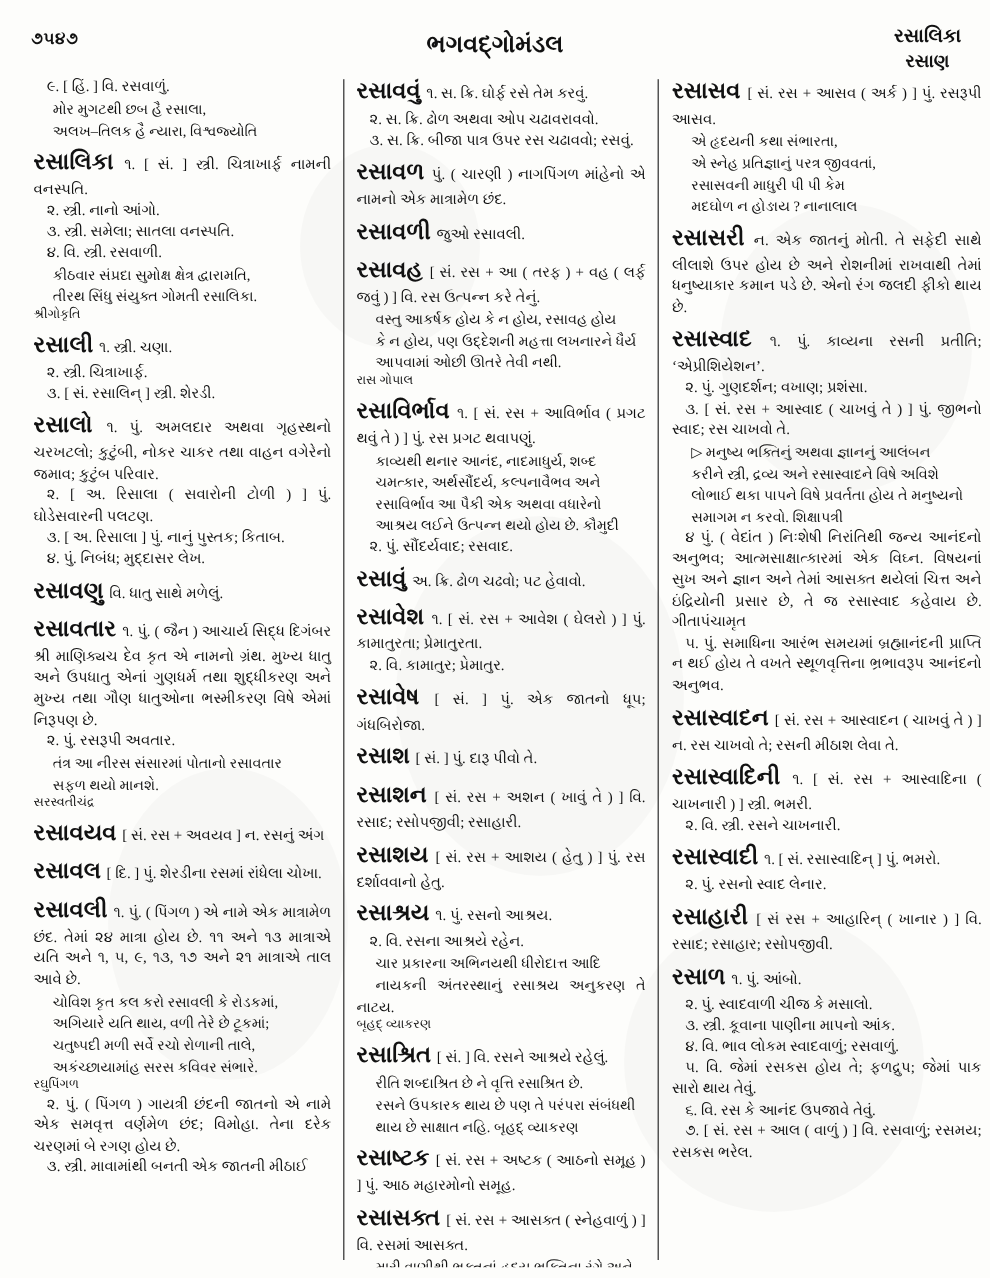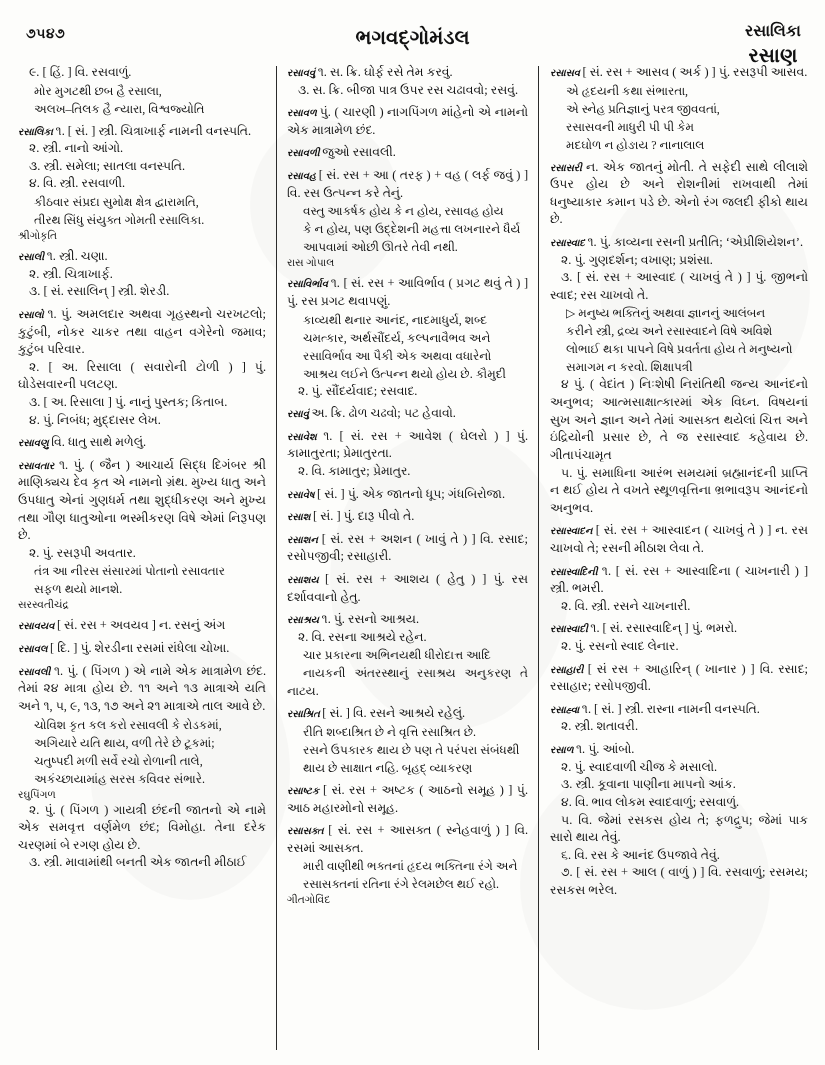--- a/index.html
+++ b/index.html
@@ -56,25 +56,25 @@
     font-weight: bold;
   }
   .hdr-right {
     position: absolute;
     right: 24px; top: 6px;
     text-align: center;
     font-size: 16px;
     font-weight: bold;
     line-height: 1.35;
   }
-  .hdr-right .hdr-right-sub { font-size: 20px; }
+  .hdr-right .hdr-right-sub { font-size: 15px; }
 
   .columns {
     position: absolute;
-    left: 18px;
+    left: 28px;
     top: 64px;
     width: 790px;
     height: 992px;
     display: flex;
     align-items: stretch;
   }
   .col {
     box-sizing: border-box;
     position: relative;
     overflow: hidden;
@@ -94,22 +94,21 @@
 
   .entry {
     margin: 0 0 5px 0;
     font-size: 12.4px;
     line-height: 1.42;
     text-align: justify;
     text-justify: inter-word;
   }
   .entry .hw {
     font-weight: bold;
-    font-size: 10px;
-    font-style: italic;
+    font-size: 19px;
   }
   .entry .sub {
     display: block;
     text-indent: 11px;
   }
   .quote {
     display: block;
     font-size: 12px;
     line-height: 1.5;
     text-indent: 16px;
@@ -154,43 +153,42 @@
         <p class="entry"><span class="hw">રસાલી </span><span class="">૧. સ્ત્રી. ચણા.</span><span class="sub">૨. સ્ત્રી. ચિત્રાખાર્ફ.</span><span class="sub">૩. [ સં. રસાલિન્ ] સ્ત્રી. શેરડી.</span></p>
         <p class="entry"><span class="hw">રસાલો </span><span class="">૧. પું. અમલદાર અથવા ગૃહસ્થનો ચરખટલો; કુટુંબી, નોકર ચાકર તથા વાહન વગેરેનો જમાવ; કુટુંબ પરિવાર.</span><span class="sub">૨. [ અ. રિસાલા ( સવારોની ટોળી ) ] પું. ઘોડેસવારની પલટણ.</span><span class="sub">૩. [ અ. રિસાલા ] પું. નાનું પુસ્તક; કિતાબ.</span><span class="sub">૪. પું. નિબંધ; મુદ્દાસર લેખ.</span></p>
         <p class="entry"><span class="hw">રસાવણુ </span><span class="">વિ. ધાતુ સાથે મળેલું.</span></p>
         <p class="entry"><span class="hw">રસાવતાર </span><span class="">૧. પું. ( જૈન ) આચાર્ય સિદ્ધ દિગંબર શ્રી માણિક્યચ દેવ કૃત એ નામનો ગ્રંથ. મુખ્ય ધાતુ અને ઉપધાતુ એનાં ગુણધર્મ તથા શુદ્ધીકરણ અને મુખ્ય તથા ગૌણ ધાતુઓના ભસ્મીકરણ વિષે એમાં નિરૂપણ છે.</span><span class="sub">૨. પું. રસરૂપી અવતાર.</span><span class="quote">તંત્ર આ નીરસ સંસારમાં પોતાનો રસાવતાર</span><span class="quote">સફળ થયો માનશે.</span><span class="cite">સરસ્વતીચંદ્ર</span></p>
         <p class="entry"><span class="hw">રસાવયવ </span><span class="">[ સં. રસ + અવયવ ] ન. રસનું અંગ</span></p>
         <p class="entry"><span class="hw">રસાવલ </span><span class="">[ દિ. ] પું. શેરડીના રસમાં રાંધેલા ચોખા.</span></p>
         <p class="entry"><span class="hw">રસાવલી </span><span class="">૧. પું. ( પિંગળ ) એ નામે એક માત્રામેળ છંદ. તેમાં ૨૪ માત્રા હોય છે. ૧૧ અને ૧૩ માત્રાએ યતિ અને ૧, ૫, ૯, ૧૩, ૧૭ અને ૨૧ માત્રાએ તાલ આવે છે.</span><span class="quote">ચોવિશ કૃત કલ કરો રસાવલી કે રોડકમાં,</span><span class="quote">અગિયારે યતિ થાય, વળી તેરે છે ટૂકમાં;</span><span class="quote">ચતુષ્પદી મળી સર્વે રચો રોળાની તાલે,</span><span class="quote">અકંચ્છાયામાંહ  સરસ  કવિવર  સંભારે.</span><span class="cite">રઘુપિંગળ</span><span class="sub">૨. પું. ( પિંગળ ) ગાયત્રી છંદની જાતનો એ નામે એક સમવૃત્ત વર્ણમેળ છંદ; વિમોહા. તેના દરેક ચરણમાં બે રગણ હોય છે.</span><span class="sub">૩. સ્ત્રી. માવામાંથી બનતી એક જાતની મીઠાઈ</span></p>
       </div>
     <div class="col-rule rule-1"></div>
     <div class="col col-2">
-        <p class="entry"><span class="hw">રસાવવું </span><span class="">૧. સ. ક્રિ. ઘોર્ફ રસે તેમ કરવું.</span><span class="sub">૩. સ. ક્રિ. બીજા પાત્ર ઉપર રસ ચઢાવવો; રસવું.</span></p>
+        <p class="entry"><span class="hw">રસાવવું </span><span class="">૧. સ. ક્રિ. ઘોર્ફ રસે તેમ કરવું.</span><span class="sub">૨. સ. ક્રિ. ઢોળ અથવા ઓપ ચઢાવરાવવો.</span><span class="sub">૩. સ. ક્રિ. બીજા પાત્ર ઉપર રસ ચઢાવવો; રસવું.</span></p>
         <p class="entry"><span class="hw">રસાવળ </span><span class="">પું. ( ચારણી ) નાગપિંગળ માંહેનો એ નામનો એક માત્રામેળ છંદ.</span></p>
         <p class="entry"><span class="hw">રસાવળી </span><span class="">જુઓ રસાવલી.</span></p>
         <p class="entry"><span class="hw">રસાવહ </span><span class="">[ સં. રસ + આ ( તરફ ) + વહ ( લર્ફ જવું ) ] વિ. રસ ઉત્પન્ન કરે તેનું.</span><span class="quote">વસ્તુ આકર્ષક હોય કે ન હોય, રસાવહ હોય</span><span class="quote">કે ન હોય, પણ ઉદ્દેશની મહત્તા લખનારને ધૈર્ય</span><span class="quote">આપવામાં ઓછી ઊતરે તેવી નથી.</span><span class="cite">રાસ ગોપાલ</span></p>
         <p class="entry"><span class="hw">રસાવિર્ભાવ </span><span class="">૧. [ સં. રસ + આવિર્ભાવ ( પ્રગટ થવું તે ) ] પું. રસ પ્રગટ થવાપણું.</span><span class="quote">કાવ્યથી  થનાર  આનંદ,  નાદમાધુર્ય,  શબ્દ</span><span class="quote">ચમત્કાર,   અર્થસૌંદર્ય,   કલ્પનાવૈભવ   અને</span><span class="quote">રસાવિર્ભાવ આ પૈકી એક અથવા વધારેનો</span><span class="quote">આશ્રય લઈને ઉત્પન્ન થયો હોય છે.        કૌમુદી</span><span class="sub">૨. પું. સૌંદર્યવાદ; રસવાદ.</span></p>
         <p class="entry"><span class="hw">રસાવું </span><span class="">અ. ક્રિ. ઢોળ ચઢવો; ૫ટ હેવાવો.</span></p>
         <p class="entry"><span class="hw">રસાવેશ </span><span class="">૧. [ સં. રસ + આવેશ ( ઘેલરો ) ] પું. કામાતુરતા; પ્રેમાતુરતા.</span><span class="sub">૨. વિ. કામાતુર; પ્રેમાતુર.</span></p>
         <p class="entry"><span class="hw">રસાવેષ </span><span class="">[ સં. ] પું. એક જાતનો ધૂપ; ગંધબિરોજા.</span></p>
         <p class="entry"><span class="hw">રસાશ </span><span class="">[ સં. ] પું. દારૂ પીવો તે.</span></p>
         <p class="entry"><span class="hw">રસાશન </span><span class="">[ સં. રસ + અશન ( ખાવું તે ) ] વિ. રસાદ; રસોપજીવી; રસાહારી.</span></p>
         <p class="entry"><span class="hw">રસાશય </span><span class="">[ સં. રસ + આશય ( હેતુ ) ] પું. રસ દર્શાવવાનો હેતુ.</span></p>
-        <p class="entry"><span class="hw">રસાશ્રય </span><span class="">૧. પું. રસનો આશ્રય.</span><span class="sub">૨. વિ. રસના આશ્રયે રહેન.</span><span class="quote">ચાર  પ્રકારના  અભિનયથી  ધીરોદાત્ત  આદિ</span><span class="quote">નાયકની અંતરસ્થાનું રસાશ્રય અનુકરણ તે નાટય.</span></p>
+        <p class="entry"><span class="hw">રસાશ્રય </span><span class="">૧. પું. રસનો આશ્રય.</span><span class="sub">૨. વિ. રસના આશ્રયે રહેન.</span><span class="quote">ચાર  પ્રકારના  અભિનયથી  ધીરોદાત્ત  આદિ</span><span class="quote">નાયકની અંતરસ્થાનું રસાશ્રય અનુકરણ તે નાટય.</span><span class="cite">બૃહદ્ વ્યાકરણ</span></p>
         <p class="entry"><span class="hw">રસાશ્રિત </span><span class="">[ સં. ] વિ. રસને આશ્રયે રહેલું.</span><span class="quote">રીતિ શબ્દાશ્રિત છે ને વૃત્તિ રસાશ્રિત છે.</span><span class="quote">રસને ઉપકારક થાય છે પણ તે પરંપરા સંબંધથી</span><span class="quote">થાય છે સાક્ષાત નહિ.        બૃહદ્ વ્યાકરણ</span></p>
         <p class="entry"><span class="hw">રસાષ્ટક </span><span class="">[ સં. રસ + અષ્ટક ( આઠનો સમૂહ ) ] પું. આઠ મહારમોનો સમૂહ.</span></p>
         <p class="entry"><span class="hw">રસાસક્ત </span><span class="">[ સં. રસ + આસક્ત ( સ્નેહવાળું ) ] વિ. રસમાં આસક્ત.</span><span class="quote">મારી વાણીથી ભક્તનાં હૃદય ભક્તિના રંગે અને</span><span class="quote">રસાસક્તનાં રતિના રંગે રેલમછેલ થઈ રહો.</span><span class="cite">ગીતગોવિંદ</span></p>
       </div>
     <div class="col-rule rule-2"></div>
     <div class="col col-3">
         <p class="entry"><span class="hw">રસાસવ </span><span class="">[ સં. રસ + આસવ ( અર્ક ) ] પું. રસરૂપી આસવ.</span><span class="quote">એ  હૃદયની  કથા   સંભારતા,</span><span class="quote">એ સ્નેહ પ્રતિજ્ઞાનું પરત્ર જીવવતાં,</span><span class="quote">રસાસવની માધુરી પી પી કેમ</span><span class="quote">મદઘોળ      ન      હોઙાય ?      નાનાલાલ</span></p>
         <p class="entry"><span class="hw">રસાસરી </span><span class="">ન. એક જાતનું મોતી. તે સફેદી સાથે લીલાશે ઉપર હોય છે અને રોશનીમાં રાખવાથી તેમાં ધનુષ્યાકાર કમાન પડે છે. એનો રંગ જલદી ફીકો થાય છે.</span></p>
         <p class="entry"><span class="hw">રસાસ્વાદ </span><span class="">૧. પું. કાવ્યના રસની પ્રતીતિ; ‘એપ્રીશિયેશન’.</span><span class="sub">૨. પું. ગુણદર્શન; વખાણ; પ્રશંસા.</span><span class="sub">૩. [ સં. રસ + આસ્વાદ ( ચાખવું તે ) ] પું. જીભનો સ્વાદ; રસ ચાખવો તે.</span><span class="quote">▷ મનુષ્ય ભક્તિનું અથવા જ્ઞાનનું આલંબન</span><span class="quote">કરીને સ્ત્રી, દ્રવ્ય અને રસાસ્વાદને વિષે અવિશે</span><span class="quote">લોભાઈ થકા પાપને વિષે પ્રવર્તતા હોય તે મનુષ્યનો</span><span class="quote">સમાગમ ન કરવો.             શિક્ષાપત્રી</span><span class="sub">૪ પું. ( વેદાંત ) નિઃશેષી નિરાંતિથી જન્ય આનંદનો અનુભવ; આત્મસાક્ષાત્કારમાં એક વિઘ્ન. વિષયનાં સુખ અને જ્ઞાન અને તેમાં આસક્ત થયેલાં ચિત્ત અને ઇંદ્રિયોની પ્રસાર છે, તે જ રસાસ્વાદ કહેવાય છે.        ગીતાપંચામૃત</span><span class="sub">૫. પું. સમાધિના આરંભ સમયમાં બ્રહ્માનંદની પ્રાપ્તિ ન થઈ હોય તે વખતે સ્થૂળવૃત્તિના ભ્રભાવરૂપ આનંદનો અનુભવ.</span></p>
         <p class="entry"><span class="hw">રસાસ્વાદન </span><span class="">[ સં. રસ + આસ્વાદન ( ચાખવું તે ) ] ન. રસ ચાખવો તે; રસની મીઠાશ લેવા તે.</span></p>
         <p class="entry"><span class="hw">રસાસ્વાદિની </span><span class="">૧. [ સં. રસ + આસ્વાદિના ( ચાખનારી ) ] સ્ત્રી. ભમરી.</span><span class="sub">૨. વિ. સ્ત્રી. રસને ચાખનારી.</span></p>
         <p class="entry"><span class="hw">રસાસ્વાદી </span><span class="">૧. [ સં. રસાસ્વાદિન્ ] પું. ભમરો.</span><span class="sub">૨. પું. રસનો સ્વાદ લેનાર.</span></p>
         <p class="entry"><span class="hw">રસાહારી </span><span class="">[ સં રસ + આહારિન્ ( ખાનાર ) ] વિ. રસાદ; રસાહાર; રસોપજીવી.</span></p>
-        <p class="entry"><span class="hw">રસાહ્વા </span><span class="">૧. [ સં. ] સ્ત્રી. રાસ્ના નામની વનસ્પતિ.</span><span class="sub">૨. સ્ત્રી. શતાવરી.</span></p>
         <p class="entry"><span class="hw">રસાળ </span><span class="">૧. પું. આંબો.</span><span class="sub">૨. પું. સ્વાદવાળી ચીજ કે મસાલો.</span><span class="sub">૩. સ્ત્રી. કૂવાના પાણીના માપનો આંક.</span><span class="sub">૪. વિ. ભાવ લોકમ સ્વાદવાળું; રસવાળું.</span><span class="sub">૫. વિ. જેમાં રસકસ હોય તે; ફળદ્રુપ; જેમાં પાક સારો થાય તેવું.</span><span class="sub">૬. વિ. રસ કે આનંદ ઉપજાવે તેવું.</span><span class="sub">૭. [ સં. રસ + આલ ( વાળું ) ] વિ. રસવાળું; રસમય; રસકસ ભરેલ.</span></p>
       </div>
   </div>
 
 </div>
 
 </body></html>

